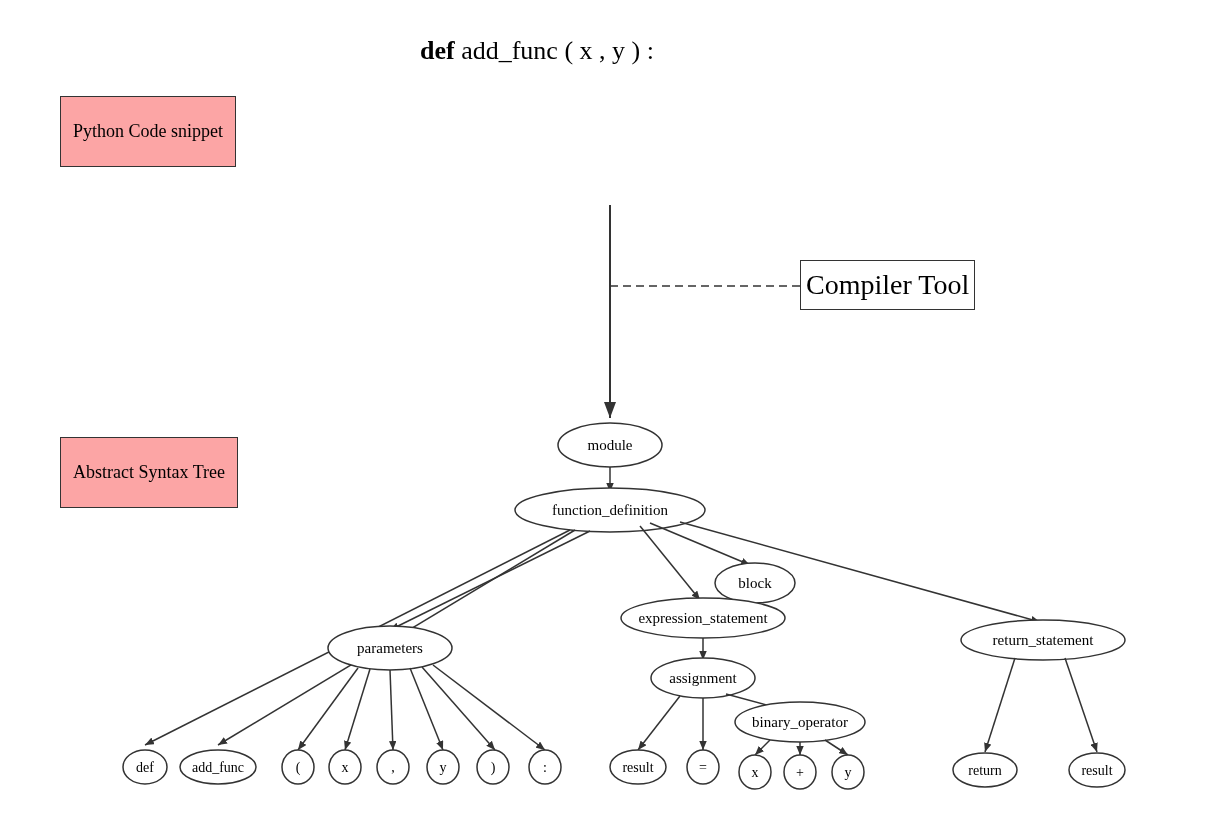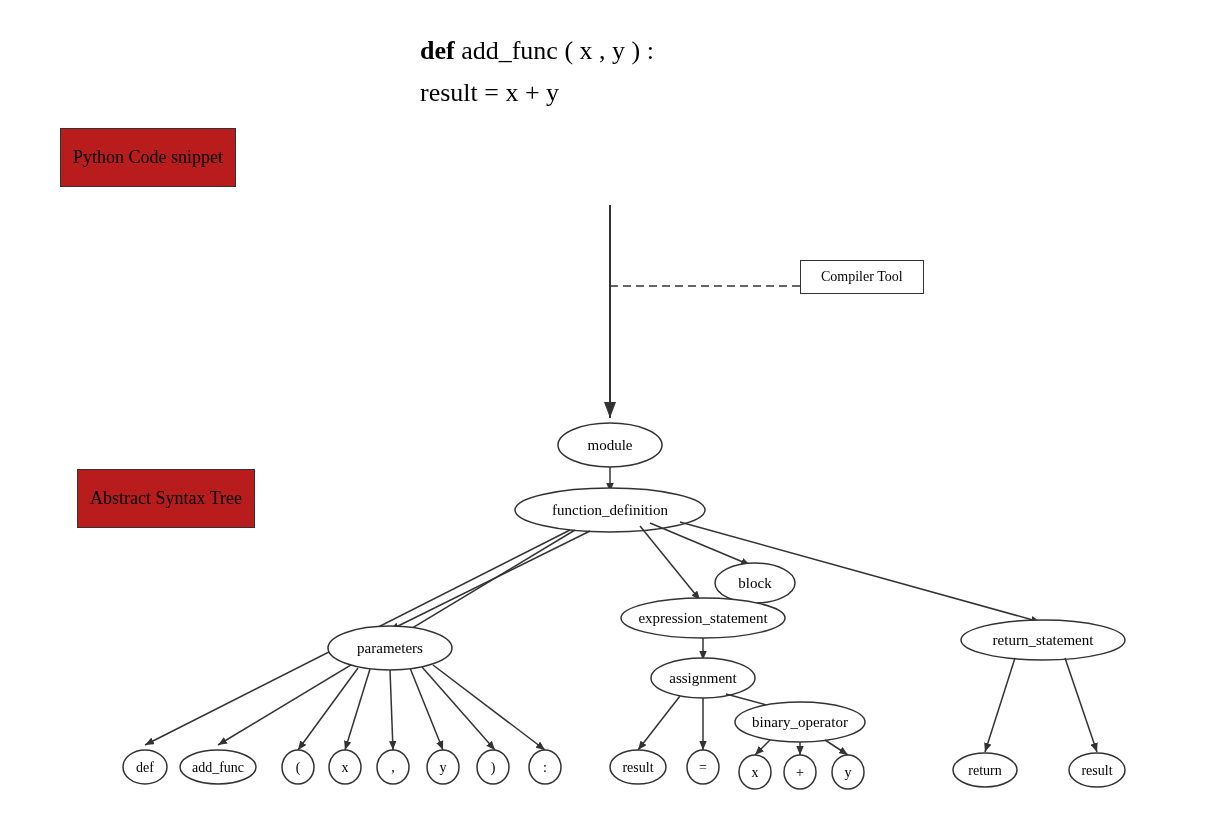--- a/index.html
+++ b/index.html
@@ -15,33 +15,32 @@
     .diagram-container {
       position: relative;
       width: 1227px;
       height: 822px;
     }
 
     
     .label-box {
       position: absolute;
       border: 1.5px solid #333;
-      padding: 18px 12px;
+      padding: 24px 12px;
       font-size: 18px;
-      background: #b91c1c;
-      margin-top: 32px;
+      background: #fca5a5;
     }
 
     .python-label {
       left: 60px;
       top: 96px;
     }
 
     .ast-label {
-      left: 77px;
+      left: 60px;
       top: 437px;
       text-align: center;
     }
 
     
     .code-block {
       position: absolute;
       left: 420px;
       top: 30px;
       font-size: 26px;
@@ -54,22 +53,22 @@
     }
 
     .kw {
       font-weight: bold;
     }
 
     
     .compiler-box {
       position: absolute;
       border: 1.5px solid #333;
-      padding: 8px 20px;
-      font-size: 14px;
+      padding: 8px 5px;
+      font-size: 28px;
       background: #fff;
       left: 800px;
       top: 260px;
     }
 
     
     svg.main-svg {
       position: absolute;
       top: 0;
       left: 0;
@@ -92,21 +91,20 @@
   </div>
 
   <div class="compiler-box">
     <span>Compiler Tool</span>
   </div>
 
   <div class="code-block">
     <span class="code-line">
       <span class="kw">def</span><span>  add_func ( x , y ) :</span>
     </span>
-    <span class="code-line">  result  =  x  +  y</span>
   </div>
 
   <svg class="main-svg" xmlns="http://www.w3.org/2000/svg">
     <defs>
       <marker id="arrowhead" markerWidth="8" markerHeight="6" refX="8" refY="3" orient="auto">
         <polygon points="0 0, 8 3, 0 6" fill="#333"></polygon>
       </marker>
       <marker id="arrowhead-small" markerWidth="6" markerHeight="5" refX="6" refY="2.5" orient="auto">
         <polygon points="0 0, 6 2.5, 0 5" fill="#333"></polygon>
       </marker>

